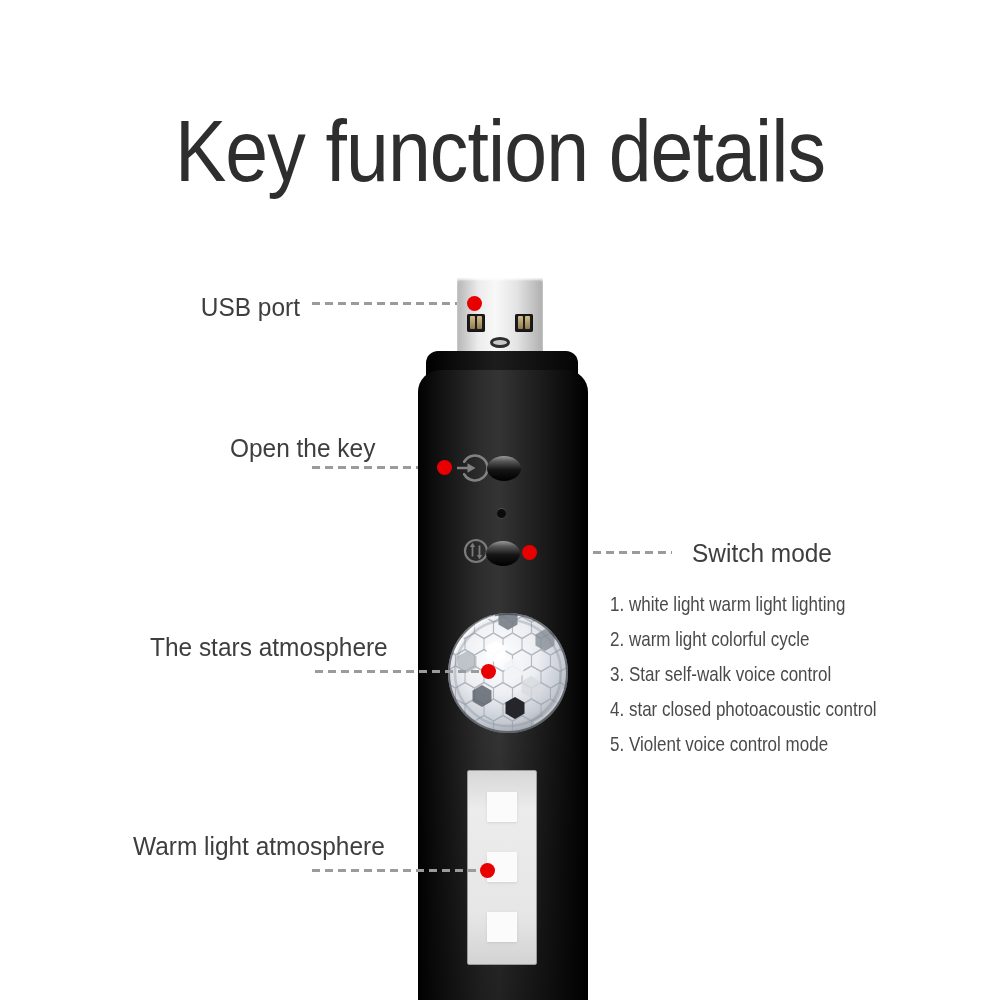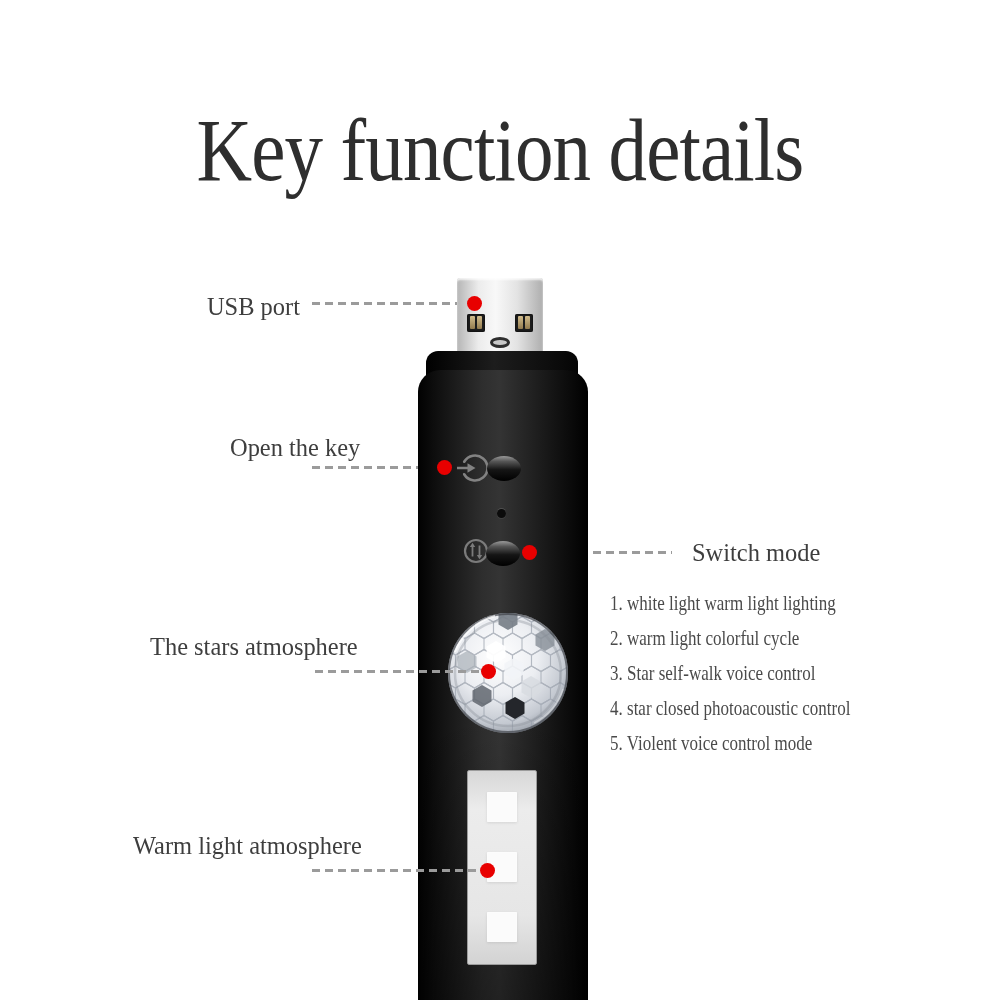--- a/index.html
+++ b/index.html
@@ -1,18 +1,18 @@
 <!DOCTYPE html>
 <html><head>
 <meta charset="utf-8">
 <style>
   html,body{margin:0;padding:0;background:#ffffff;}
   .canvas{
     position:relative;width:1000px;height:1000px;background:#ffffff;overflow:hidden;
-    font-family:Liberation Serif, serif;color:#3e3e3e;
+    font-family:Liberation Sans, sans-serif;color:#3e3e3e;
   }
   
   .title{
     position:absolute;left:0;top:107px;width:1000px;text-align:center;
     font-size:88px;line-height:88px;font-weight:400;color:#2e2e2e;
     transform:scaleX(0.875);transform-origin:50% 50%;letter-spacing:-1px;white-space:nowrap;
   }
   
   .label{
     position:absolute;font-size:26px;line-height:30px;color:#3e3e3e;white-space:nowrap;

